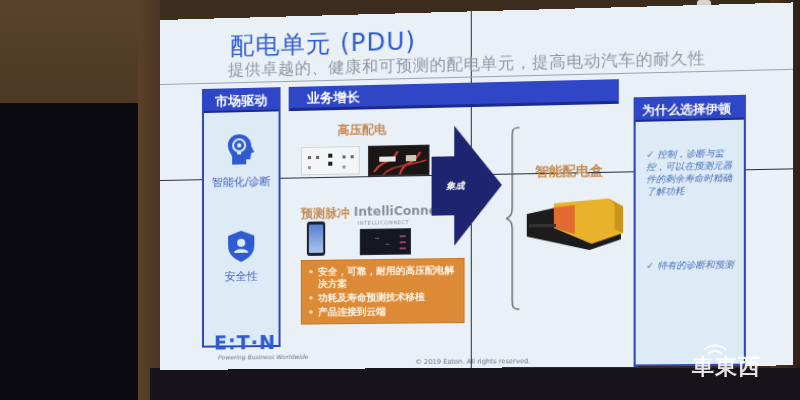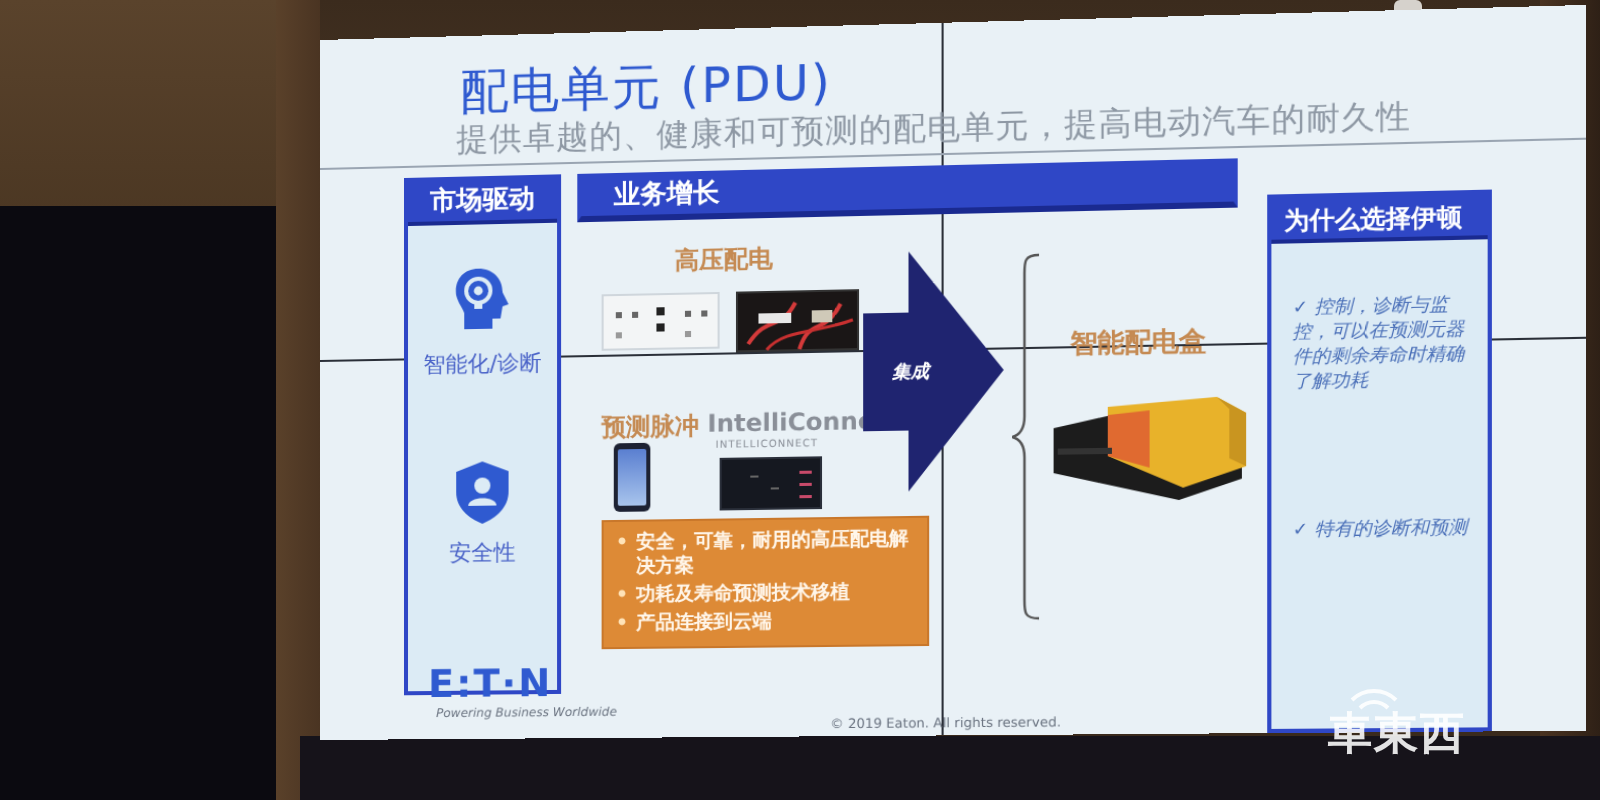--- a/index.html
+++ b/index.html
@@ -127,21 +127,21 @@
       position: absolute; left: 54px; top: 312px; font-size: 19px; font-weight: bold;
       color: #2f5ad0; letter-spacing: 1px; font-family: "DejaVu Sans", sans-serif;
     }
     .eaton-tag {
       position: absolute; left: 58px; top: 334px; font-size: 6px; color: #6a7380; font-style: italic;
     }
     .copyright {
       position: absolute; left: 252px; top: 340px; font-size: 6.5px; color: #6a7380;
     }
     .watermark {
-      position: absolute; left: 664px; top: 352px; width: 100px; height: 40px;
+      position: absolute; left: 692px; top: 352px; width: 100px; height: 40px;
       color: rgba(255,255,255,0.88); font-size: 22px; font-weight: bold; letter-spacing: 1px;
     }
     .watermark .wifi {
       position: absolute; left: 10px; top: -10px; width: 26px; height: 14px;
     }
   </style>
 </head>
 <body>
 
 <div class="room-top"></div>

